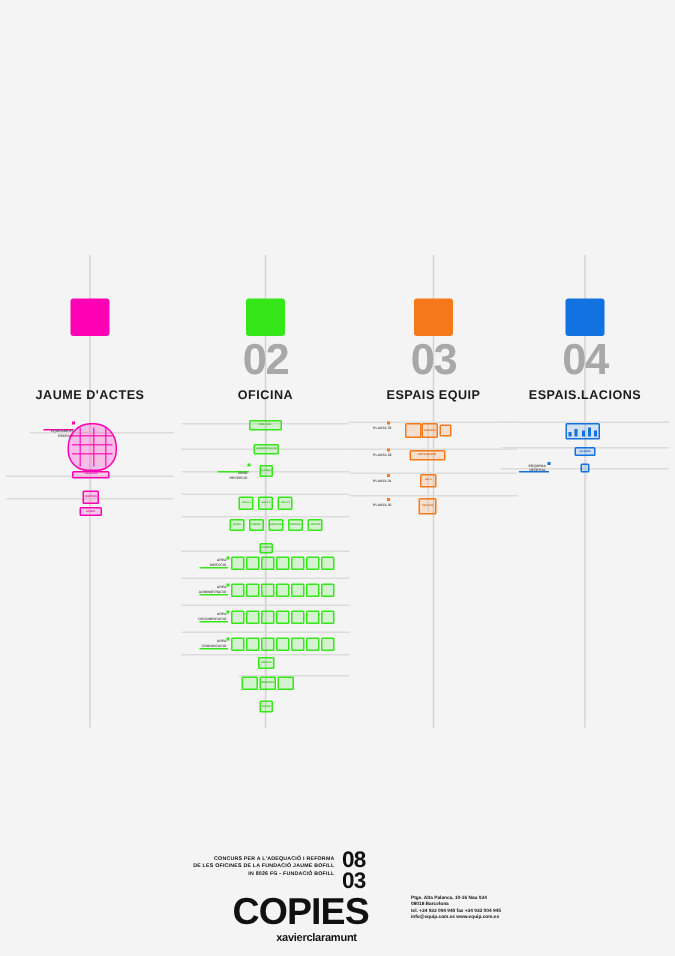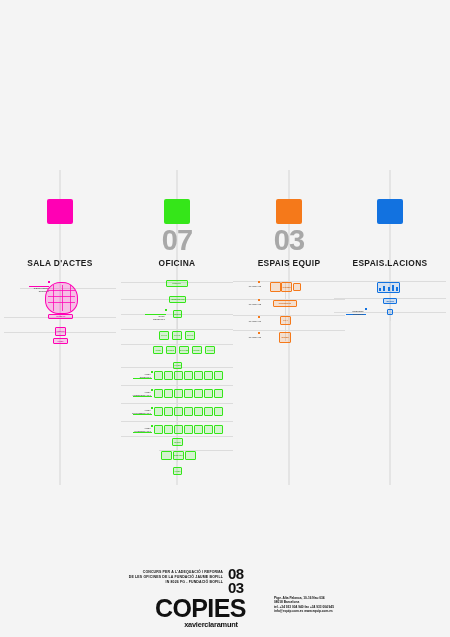--- a/index.html
+++ b/index.html
@@ -116,21 +116,21 @@
   }
 </style>
 </head>
 <body>
 
 <div id="poster">
 
   <div class="column c1" style="left:4px;">
     <div class="col-axis"></div>
     <div class="swatch" style="background:#ff00b4;"></div>
-    <div class="cap">SALA D'ACTES</div>
+    <div class="cap">JAUME D'ACTES</div>
 
     <div class="diagram">
       <div class="rule" style="left:16px;top:10px;width:96px;"></div>
       <div class="rule" style="left:0px;top:39px;width:112px;"></div>
       <div class="rule" style="left:0px;top:54px;width:112px;"></div>
       <div class="vstem" style="left:56px;top:6px;height:54px;"></div>
 
       <div class="dotmark" style="left:44px;top:3px;"></div>
       <div class="leader" style="left:25px;top:8px;width:20px;"></div>
       <div class="tag" style="left:0px;top:9px;width:45px;">EQUIPAMENT<br>ESCENIC</div>
@@ -152,21 +152,21 @@
       </div>
       <div class="node" style="left:49px;top:60px;width:15px;height:6px;">
         <span class="tx">ACCES</span>
       </div>
     </div>
   </div>
 
   <div class="column c2" style="left:121px;">
     <div class="col-axis"></div>
     <div class="swatch" style="background:#35e619;"></div>
-    <div class="num">07</div>
+    <div class="num">02</div>
     <div class="cap">OFICINA</div>
 
     <div class="diagram">
       <div class="rule" style="left:0px;top:4px;width:112px;"></div>
       <div class="rule" style="left:0px;top:21px;width:112px;"></div>
       <div class="rule" style="left:0px;top:36px;width:112px;"></div>
       <div class="rule" style="left:0px;top:51px;width:112px;"></div>
       <div class="rule" style="left:0px;top:66px;width:112px;"></div>
       <div class="rule" style="left:0px;top:89px;width:112px;"></div>
       <div class="rule" style="left:0px;top:107px;width:112px;"></div>
@@ -318,20 +318,21 @@
       <div class="tag" style="left:0px;top:58px;width:28px;">PLANTA 00</div>
       <div class="node" style="left:46px;top:54px;width:12px;height:11px;">
         <span class="tx">SERVEIS</span>
       </div>
     </div>
   </div>
 
   <div class="column c4" style="left:334px;">
     <div class="col-axis"></div>
     <div class="swatch" style="background:#1272e0;"></div>
+    <div class="num">04</div>
     <div class="cap">ESPAIS.LACIONS</div>
 
     <div class="diagram">
       <div class="rule" style="left:0px;top:3px;width:112px;"></div>
       <div class="rule" style="left:0px;top:20px;width:112px;"></div>
       <div class="rule" style="left:0px;top:34px;width:112px;"></div>
       <div class="vstem" style="left:56px;top:3px;height:40px;"></div>
 
       <div class="barbox" style="left:43px;top:4px;width:23px;height:11px;">
         <s style="height:40%"></s>

